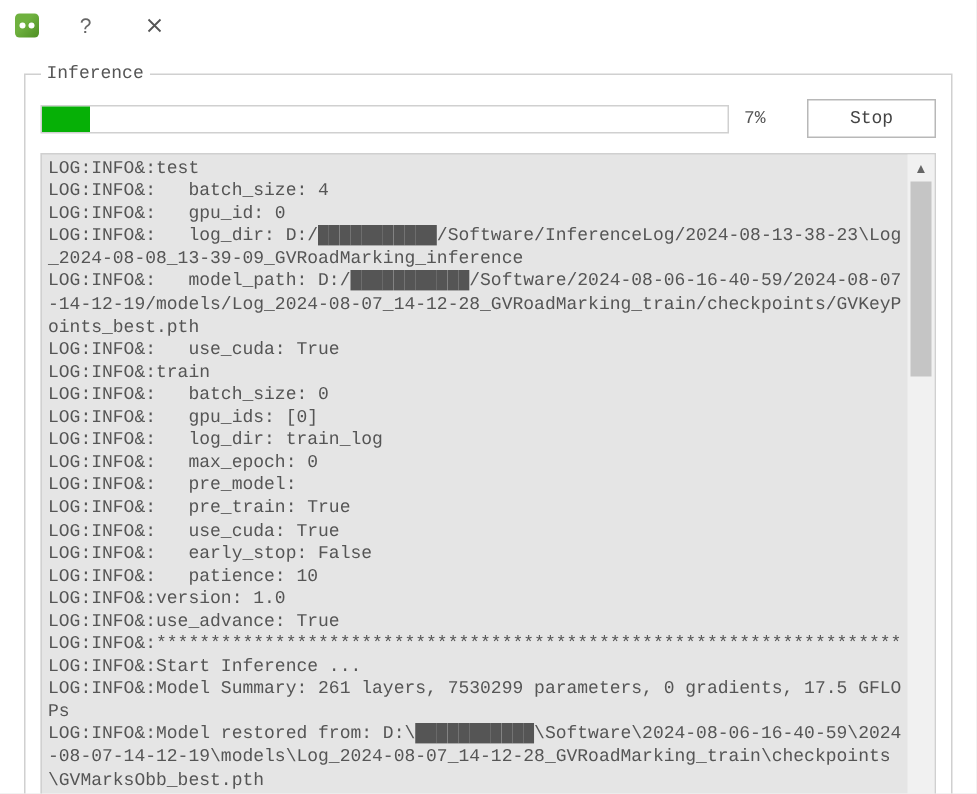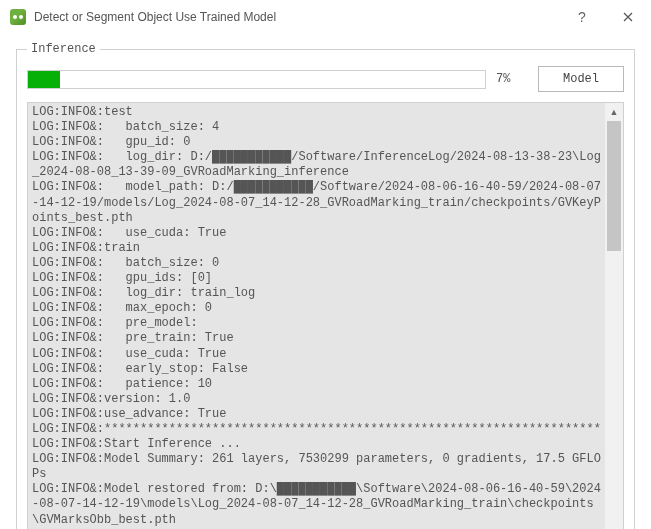--- a/index.html
+++ b/index.html
@@ -150,40 +150,39 @@
     font-size:12px;
     color:#444;
     cursor:pointer;
   }
 </style>
 </head>
 <body>
 
 <div class="titlebar">
   <span class="app-icon"></span>
-  <span class="title">Detect or Segment Object Use Trained Model</span>
   <div class="win-btn">?</div>
   <div class="win-btn close">
     <svg width="10" height="10" viewBox="0 0 10 10">
         <path d="M1 1 L9 9 M9 1 L1 9" stroke="#555" stroke-width="1.2"></path>
       </svg>
   </div>
 </div>
 
 <div class="client">
 
   <fieldset class="group">
     <legend>Inference</legend>
 
     <div class="progress-row">
       <div class="progress-outer">
         <div class="progress-inner" id="progress-inner" style="width: 7%; background: rgb(6, 176, 6);"></div>
       </div>
       <span class="progress-pct">7%</span>
-      <button class="stop-btn">Model</button>
+      <button class="stop-btn">Stop</button>
     </div>
 
     <div class="log-wrap">
       <div class="log-content" id="log-content">LOG:INFO&amp;:test
 LOG:INFO&amp;:   batch_size: 4
 LOG:INFO&amp;:   gpu_id: 0
 LOG:INFO&amp;:   log_dir: D:/███████████/Software/InferenceLog/2024-08-13-38-23\Log_2024-08-08_13-39-09_GVRoadMarking_inference
 LOG:INFO&amp;:   model_path: D:/███████████/Software/2024-08-06-16-40-59/2024-08-07-14-12-19/models/Log_2024-08-07_14-12-28_GVRoadMarking_train/checkpoints/GVKeyPoints_best.pth
 LOG:INFO&amp;:   use_cuda: True
 LOG:INFO&amp;:train

